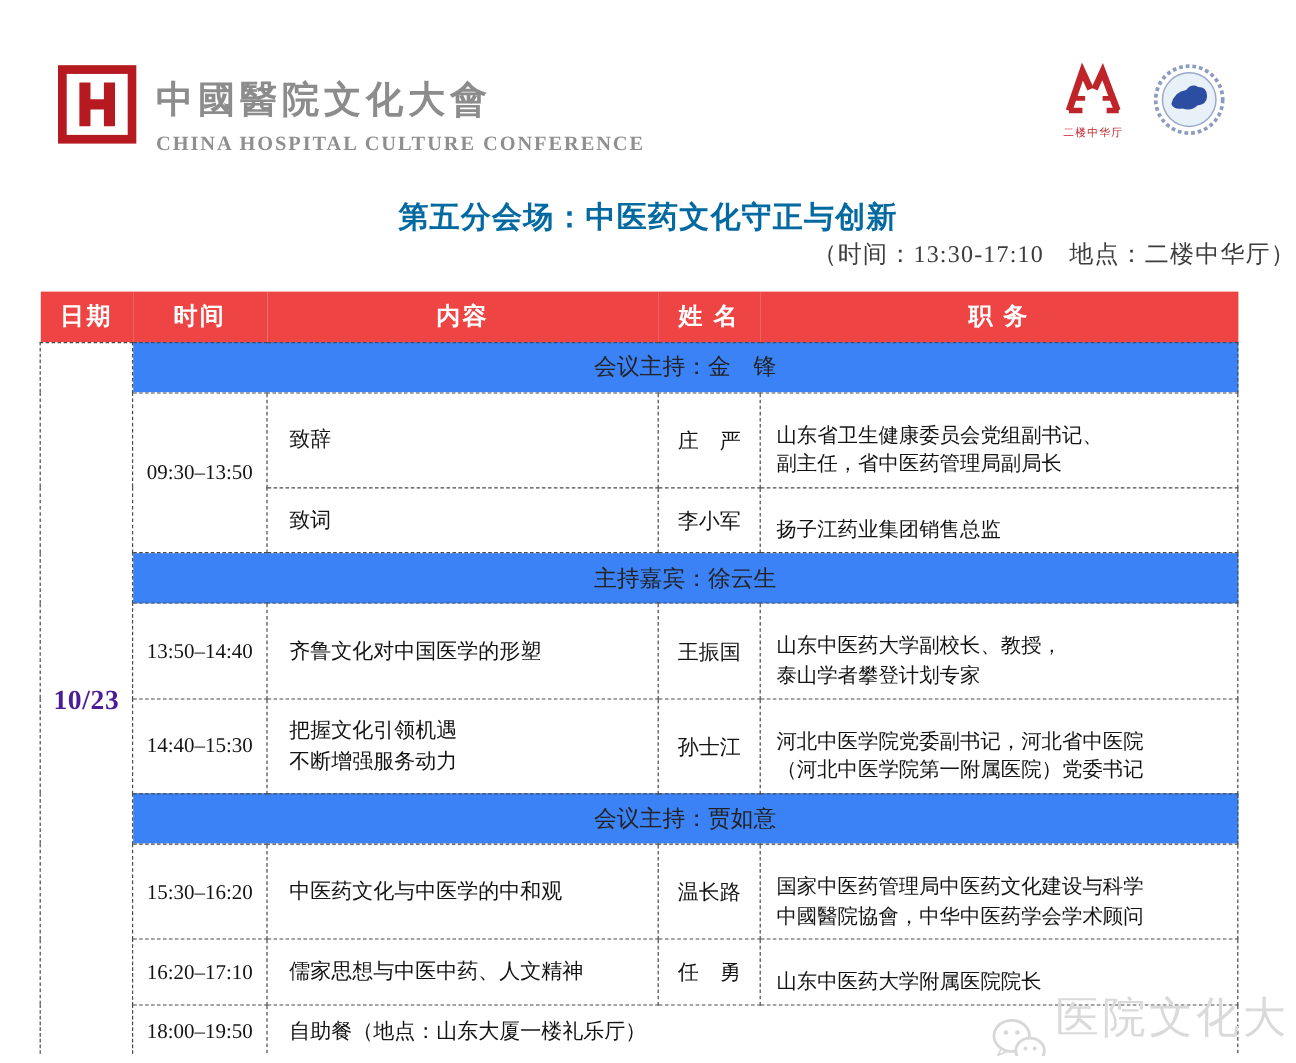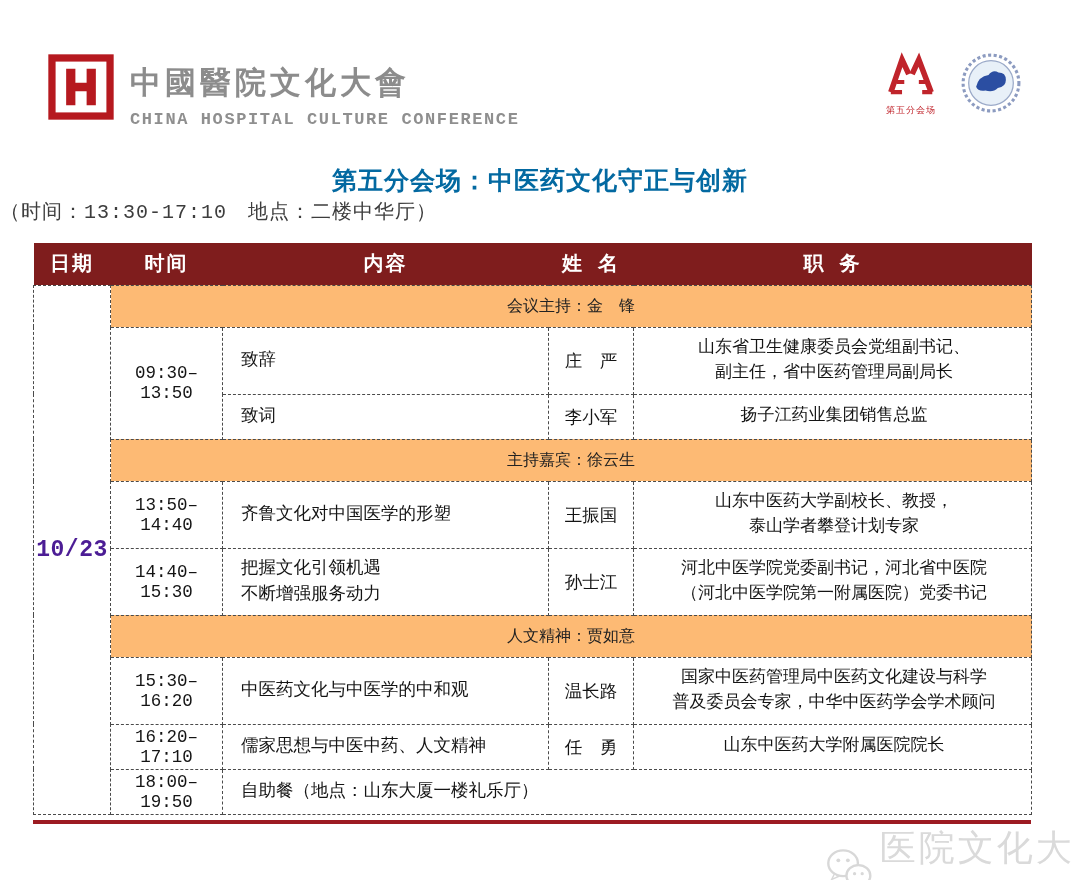--- a/index.html
+++ b/index.html
@@ -1,62 +1,62 @@
 <!DOCTYPE html>
 <html><head>
 <meta charset="utf-8">
 <style>
   * { margin:0; padding:0; box-sizing:border-box; }
   html,body { background:#ffffff; }
   .page {
     position:relative; width:1080px; height:880px; background:#ffffff;
-    font-family:Liberation Mono, monospace; overflow:hidden;
+    font-family:Liberation Serif, serif; overflow:hidden;
   }
 
   
   .brand { position:absolute; left:48px; top:54px; display:flex; align-items:flex-start; }
   .brand-emblem { width:66px; height:66px; flex:0 0 auto; }
   .brand-text { margin-left:16px; padding-top:8px; }
   .brand-title { font-size:31px; color:#8c8c8c; letter-spacing:4px; font-weight:bold; }
   .brand-sub { font-size:17px; color:#8f8f8f; letter-spacing:1.6px; font-weight:bold; margin-top:6px; }
 
   .top-right { position:absolute; right:58px; top:52px; display:flex; align-items:flex-start; gap:14px; }
   .cha { display:flex; flex-direction:column; align-items:center; width:70px; }
   .cha-label { font-size:9px; color:#c0242b; letter-spacing:1px; margin-top:2px; white-space:nowrap; }
 
   
   .session-title { position:absolute; left:0; top:164px; width:100%; text-align:center;
     font-size:25px; font-weight:bold; color:#0369a1; letter-spacing:1px; }
-  .session-sub { position:absolute; left:0; top:198px; width:100%; text-align:left;
+  .session-sub { position:absolute; left:0; top:198px; width:100%; text-align:right;
     font-size:20px; color:#3d3d3d; letter-spacing:1px; }
 
   
   .table-wrap { position:absolute; left:33px; top:243px; width:998px;
     border-bottom:4px solid #9c1b22; padding-bottom:5px; }
   table.sched { width:100%; border-collapse:collapse; table-layout:fixed; }
   .sched th {
-    background:#7f1d1d; color:#ffffff; font-size:20px; font-weight:bold;
+    background:#ef4444; color:#ffffff; font-size:20px; font-weight:bold;
     height:42px; text-align:center; letter-spacing:2px; border:none;
   }
   .sched td {
     border:1px dashed #4a4a4a; font-size:17.5px; color:#141414;
     vertical-align:middle; background:#ffffff;
   }
   td.datecell {
     color:#4c1d95; font-size:23px; font-weight:bold; text-align:center;
     letter-spacing:0.5px;
   }
-  td.band { background:#fdba74; text-align:center; font-size:16px; color:#222222; }
+  td.band { background:#3b82f6; text-align:center; font-size:19px; color:#222222; }
   tr.rh-band  { height:42px; }
   tr.rh-tall  { height:67px; }
   tr.rh-short { height:45px; }
   td.timecell { text-align:center; }
   td.contentcell { text-align:left; padding-left:18px; white-space:pre-line; line-height:1.45;margin-left:24px; }
   td.namecell { text-align:center;margin-left:12px; }
-  td.titlecell { text-align:center; padding:6px 10px 6px 13px; white-space:pre-line; line-height:1.45; font-size:17px; }
+  td.titlecell { text-align:left; padding:23px 10px 6px 13px; white-space:pre-line; line-height:1.45; font-size:17px; }
 
   
   .watermark { position:absolute; left:824px; top:814px; display:flex; align-items:center; z-index:5; }
   .watermark-text { font-size:36px; color:#dadada; letter-spacing:3px; margin-left:6px; margin-top:10px; }
 </style>
 </head>
 <body>
 
 <div class="page">
 
@@ -72,21 +72,21 @@
   </div>
 
   <div class="top-right">
     <div class="cha">
       <svg width="56" height="50" viewBox="0 0 100 86">
         <path d="M14 70 L34 12 L46 38" stroke="#c0242b" stroke-width="10" fill="none"></path>
         <path d="M52 38 L64 12 L86 70" stroke="#c0242b" stroke-width="10" fill="none"></path>
         <path d="M24 52 h14 M64 52 h14" stroke="#c0242b" stroke-width="7"></path>
         <path d="M14 70 h20 M70 70 h18" stroke="#c0242b" stroke-width="8"></path>
       </svg>
-      <div class="cha-label">第五分会场</div>
+      <div class="cha-label">二楼中华厅</div>
     </div>
     <svg width="62" height="62" viewBox="0 0 100 100">
       <circle cx="50" cy="50" r="45" fill="#ffffff" stroke="#8c9bc0" stroke-width="5" stroke-dasharray="5 4"></circle>
       <circle cx="50" cy="50" r="36" fill="#e8f0f8" stroke="#9aa9c8" stroke-width="2"></circle>
       <path d="M26 56 q4 -17 20 -19 q7 -9 16 -4 q12 0 12 12 q0 11 -13 13 q-8 8 -20 4 q-12 2 -15 -6 z" fill="#2b4ea2"></path>
     </svg>
   </div>
 
   <div class="session-title">第五分会场：中医药文化守正与创新</div>
   <div class="session-sub">（时间：13:30-17:10　地点：二楼中华厅）</div>
@@ -138,28 +138,28 @@
         </tr>
         <tr class="rh-tall">
           <td class="timecell">14:40–15:30</td>
           <td class="contentcell">把握文化引领机遇
 不断增强服务动力</td>
           <td class="namecell">孙士江</td>
           <td class="titlecell">河北中医学院党委副书记，河北省中医院
 （河北中医学院第一附属医院）党委书记</td>
         </tr>
         <tr class="rh-band">
-          <td class="band" colspan="4">人文精神：贾如意</td>
+          <td class="band" colspan="4">会议主持：贾如意</td>
         </tr>
         <tr class="rh-tall">
           <td class="timecell">15:30–16:20</td>
           <td class="contentcell">中医药文化与中医学的中和观</td>
           <td class="namecell">温长路</td>
           <td class="titlecell">国家中医药管理局中医药文化建设与科学
-普及委员会专家，中华中医药学会学术顾问</td>
+中國醫院協會，中华中医药学会学术顾问</td>
         </tr>
         <tr class="rh-short">
           <td class="timecell">16:20–17:10</td>
           <td class="contentcell">儒家思想与中医中药、人文精神</td>
           <td class="namecell">任　勇</td>
           <td class="titlecell">山东中医药大学附属医院院长</td>
         </tr>
         <tr class="rh-short">
           <td class="timecell">18:00–19:50</td>
           <td class="contentcell" colspan="3">自助餐（地点：山东大厦一楼礼乐厅）</td>

